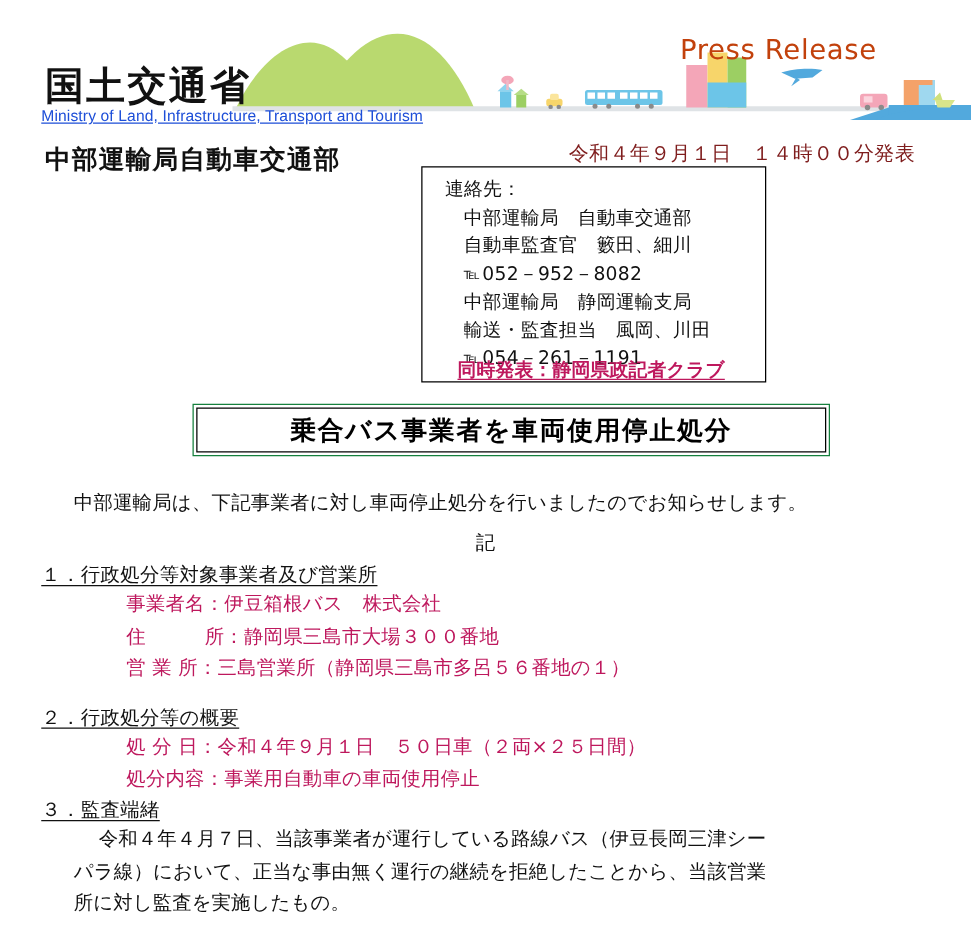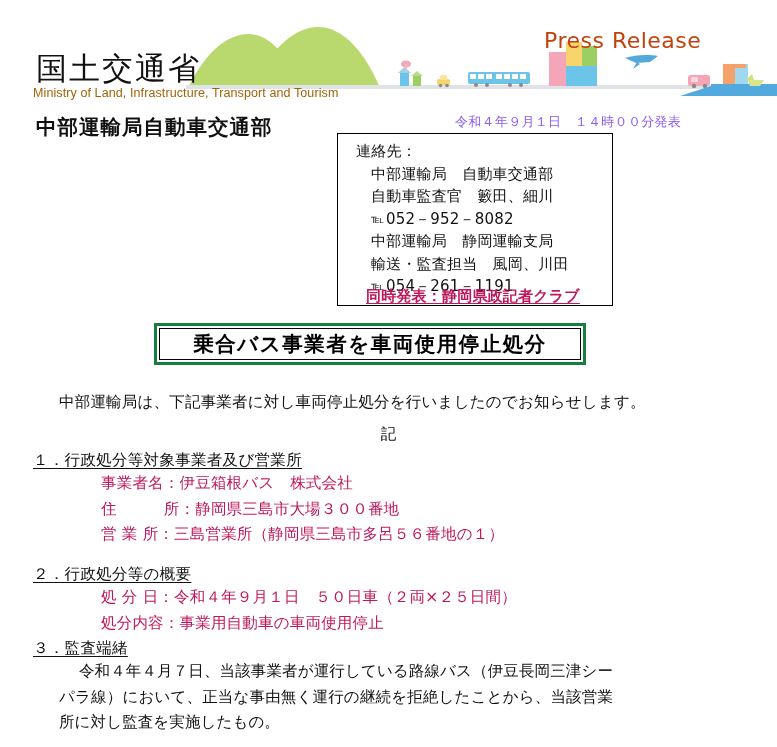--- a/index.html
+++ b/index.html
@@ -39,56 +39,57 @@
     letter-spacing: 0.5px;
     color: #c2410c;
     font-family: "DejaVu Sans", "Liberation Sans", sans-serif;
     white-space: nowrap;
   }
   .ministry-jp {
     position: absolute;
     left: 36px;
     top: 48px;
     font-size: 31px;
-    font-weight: normal;
+    font-weight: bold;
     letter-spacing: 2px;
     color: #111111;
     white-space: nowrap;
     font-family: "DejaVu Sans", "Liberation Sans", sans-serif;
   }
   .ministry-en {
     position: absolute;
     left: 33px;
     top: 86px;
     font-size: 12.5px;
-    color: #a16207;
+    color: #1d4ed8;
     white-space: nowrap;
     letter-spacing: 0.1px;
     font-family: "Liberation Sans", "DejaVu Sans", sans-serif;
+    text-decoration: underline;
   }
 
   
   .bureau-title {
     position: absolute;
     left: 36px;
     top: 113px;
     font-size: 20.5px;
     font-weight: bold;
     letter-spacing: 1px;
     color: #111;
     white-space: nowrap;
   }
   .date-line {
     position: absolute;
     left: 455px;
     top: 113px;
-    font-size: 13px;
+    font-size: 16px;
     letter-spacing: 0.3px;
     white-space: nowrap;
-    color: #8b5cf6;
+    color: #7f1d1d;
   }
 
   
   .contact-box {
     position: absolute;
     left: 337px;
     top: 133px;
     width: 276px;
     box-sizing: border-box;
     border: 1px solid #000;
@@ -121,24 +122,24 @@
     color: #be185d;
     text-decoration: underline;
     text-underline-offset: 2px;
   }
 
   
   .headline-box {
     position: absolute;
     left: 154px;
     top: 323px;
-    width: 432px;
+    width: 510px;
     height: 42px;
     box-sizing: border-box;
-    border: 3px solid #15803d;
+    border: 1px solid #15803d;
     padding: 2px;
     background: #fff;
   }
   .headline-box-inner {
     width: 100%;
     height: 100%;
     box-sizing: border-box;
     border: 1px solid #000;
     display: flex;
     align-items: center;

